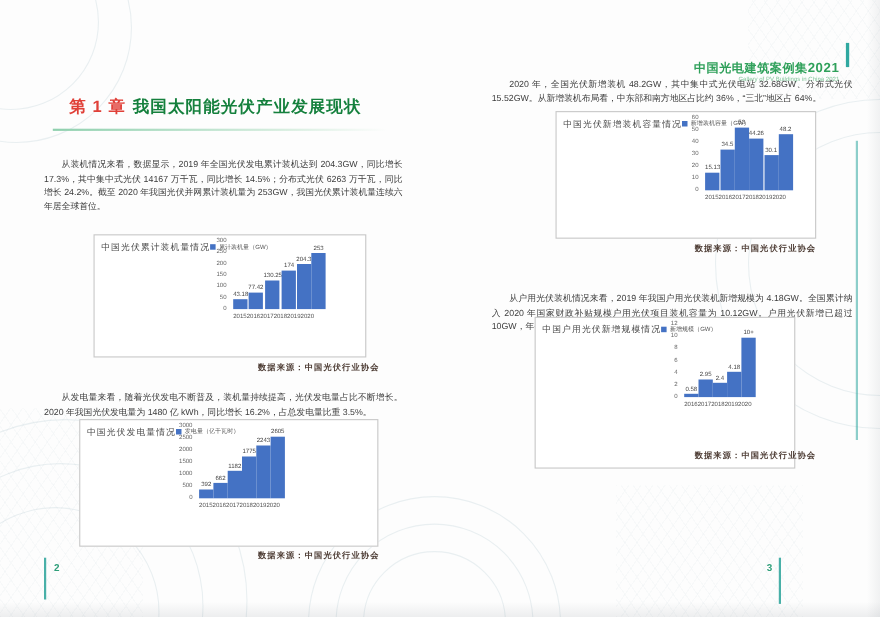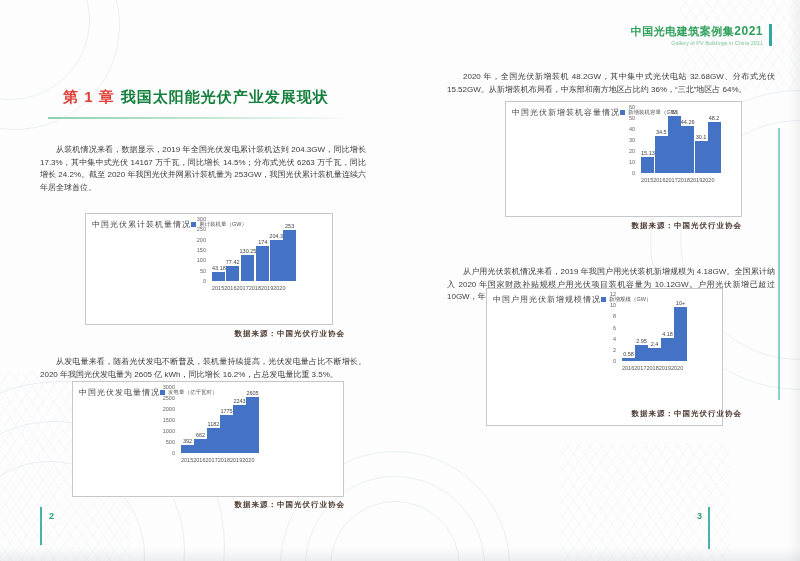--- a/index.html
+++ b/index.html
@@ -18,21 +18,21 @@
       repeating-linear-gradient(-55deg, rgba(150,175,190,0.10) 0 1px, transparent 1px 9px);
   }
   .edge-shadow-bottom { position:absolute; left:0; right:0; bottom:0; height:14px;
     background:linear-gradient(180deg, rgba(0,0,0,0) 0%, rgba(90,100,110,0.10) 100%); }
   .edge-shadow-right { position:absolute; top:0; bottom:0; right:0; width:12px;
     background:linear-gradient(90deg, rgba(0,0,0,0) 0%, rgba(90,100,110,0.08) 100%); }
   .teal-edge-line { position:absolute; width:2px; background:rgba(47,168,160,0.55); }
 
   
   .header { position:absolute; top:24px; right:28px; display:flex; align-items:center; }
-  .header-text { text-align:right; margin-right:6px; }
+  .header-text { text-align:right; margin-right:6px;margin-top:30px; }
   .header-title { font-size:11px; font-weight:bold; color:#2fa05a; letter-spacing:.5px; }
   .header-title .year { font-size:12px; color:#2fa05a; }
   .header-sub { font-size:5.5px; color:#86c79e; margin-top:1px; }
   .header-bar { width:3px; height:22px; background:#2fa8a0; }
 
   
   .chapter { position:absolute; left:48px; top:88px; width:310px;
     font-size:15px; font-weight:bold; letter-spacing:1px; }
   .chapter .num { color:#e04038; margin-right:6px;margin-left:15px; }
   .chapter .name { color:#15803d; }
@@ -169,21 +169,21 @@
         </div>
     </div>
     <div class="legend">
       <span class="legend-swatch" style="background: rgb(68, 114, 196);"></span>
       <span class="legend-label">累计装机量（GW）</span>
     </div>
   </div>
   <div class="source-line" style="left:85px; top:329px; width:260px;">数据来源：中国光伏行业协会</div>
 
   <div class="para-block" style="left:40px; top:343px; width:326px;">
-    <p>从发电量来看，随着光伏发电不断普及，装机量持续提高，光伏发电量占比不断增长。2020 年我国光伏发电量为 2605 亿 kWh，同比增长 16.2%，占总发电量比重 3.5%。</p>
+    <p>从发电量来看，随着光伏发电不断普及，装机量持续提高，光伏发电量占比不断增长。2020 年我国光伏发电量为 1480 亿 kWh，同比增长 16.2%，占总发电量比重 3.5%。</p>
   </div>
 
   <div class="chart-box" style="left:72px; top:381px; width:272px; height:116px;">
     <div class="chart-title">中国光伏发电量情况</div>
     <div class="chart-body" style="height:78px;">
       <div class="yaxis">
           <div class="ytick" style="bottom: 0%;">0</div>
           <div class="ytick" style="bottom: 16.6667%;">500</div>
           <div class="ytick" style="bottom: 33.3333%;">1000</div>
           <div class="ytick" style="bottom: 50%;">1500</div>

